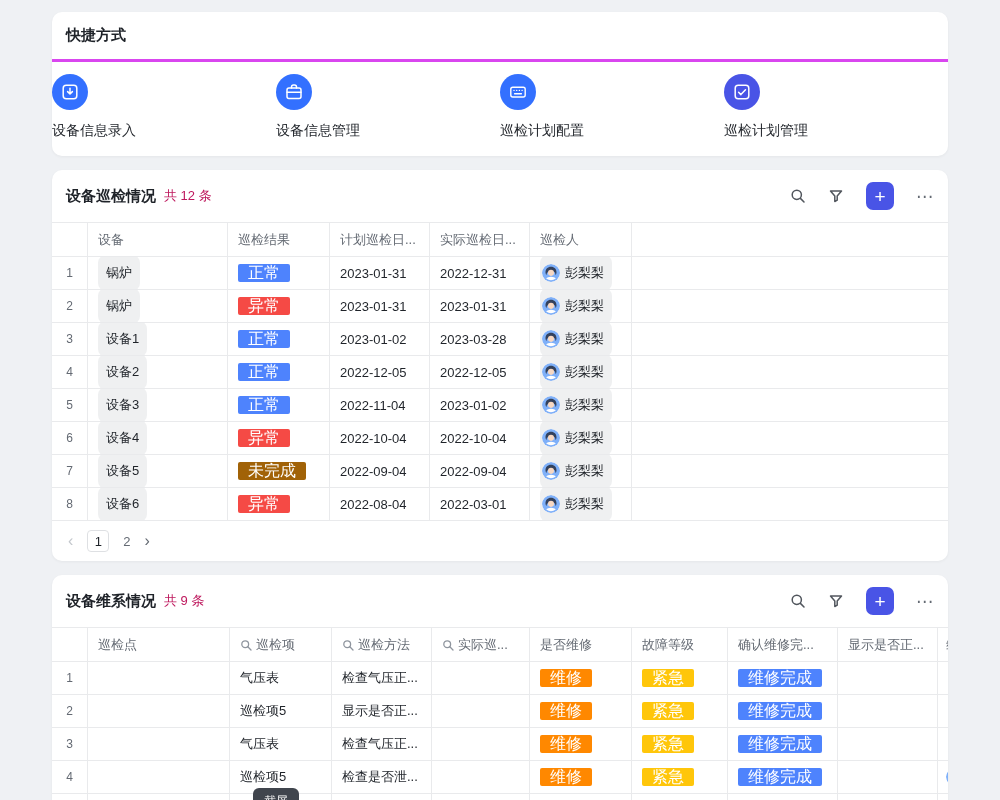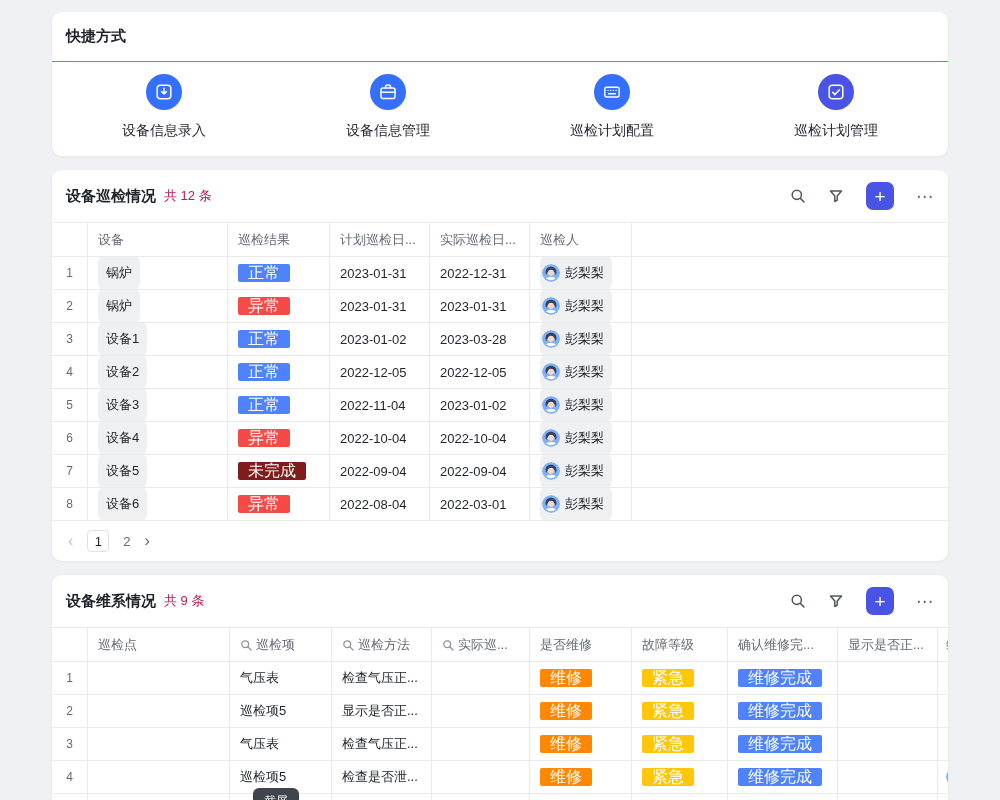--- a/index.html
+++ b/index.html
@@ -6,31 +6,31 @@
   html,body { width:1000px; height:800px; overflow:hidden; }
   body {
     background:#eff1f4;
     font-family:"Liberation Sans","DejaVu Sans",sans-serif;
     color:#1f2329;
     position:relative;
   }
   .main { position:absolute; left:52px; top:12px; width:896px; display:flex; flex-direction:column; gap:14px; }
   .card { background:#fff; border-radius:10px; box-shadow:0 1px 3px rgba(31,35,41,.05); overflow:hidden; }
   .card-head { height:52px; display:flex; align-items:center; padding:0 14px; }
-  .sc-head { height:50px; border-bottom:1px solid #d946ef; }
+  .sc-head { height:50px; border-bottom:3px solid #d946ef; }
   .card-title { font-size:15px; font-weight:700; }
   .count { font-size:13px; color:#be185d; margin-left:8px; font-weight:400; }
   .head-tools { margin-left:auto; display:flex; align-items:center; gap:22px; }
   .icon-btn { display:flex; align-items:center; justify-content:center; cursor:pointer; }
   .add-btn { width:28px; height:28px; border-radius:7px; background:#4954e6; color:#fff; font-size:19px; line-height:1;
              display:flex; align-items:center; justify-content:center; cursor:pointer; }
   .more { color:#646a73; font-size:17px; letter-spacing:1px; cursor:pointer; }
 
   .shortcuts { display:flex; padding:12px 0 16px; }
-  .shortcut { flex:1; display:flex; flex-direction:column; align-items:center; cursor:pointer; }
+  .shortcut { flex:1; display:flex; flex-direction:column; cursor:pointer; }
   .sc-circle { width:36px; height:36px; border-radius:50%; display:flex; align-items:center; justify-content:center; }
   .sc-label { margin-top:10px; font-size:14px; line-height:20px; }
 
   .table { width:100%; }
   .tr { display:flex; border-bottom:1px solid #e9eaec;text-align:right; }
   .tr.head { border-top:1px solid #e9eaec; }
   .td { height:32px; display:flex; align-items:center; padding:0 10px; font-size:13px;
         border-right:1px solid #e9eaec; overflow:hidden; white-space:nowrap; flex-shrink:0; }
   .tr.head .td { height:33px; color:#646a73; font-weight:400; }
   .td.c-idx { width:36px; justify-content:center; color:#646a73; font-size:12px; padding:0; }
@@ -285,21 +285,21 @@
             </span>
           </div>
           <div class="td t-fill"></div>
         </div>
         <div class="tr">
           <div class="td c-idx">7</div>
           <div class="td t1-c1">
             <span class="chip">设备5</span>
           </div>
           <div class="td t1-c2">
-            <span class="badge" style="background:#7f1d1d">未完成</span>
+            <span class="badge" style="background:#a16207">未完成</span>
           </div>
           <div class="td t1-c3">2022-09-04</div>
           <div class="td t1-c4">2022-09-04</div>
           <div class="td t1-c5">
             <span class="chip person">
               <svg class="avatar" width="18" height="18" viewBox="0 0 20 20">
                 <circle cx="10" cy="10" r="10" fill="#7fb0f9"></circle>
                 <path d="M10 3.1c-3.7 0-6.1 2.5-6.1 6 0 1.3.4 2.4 1 3l.7-2.7 8.8-.1.7 2.8c.7-.6 1-1.7 1-3 0-3.5-2.4-6-6.1-6z" fill="#33415c"></path>
                 <circle cx="10" cy="9.8" r="3.4" fill="#f8d8c2"></circle>
                 <path d="M10 14.2c2.3 0 4.3.8 5.4 2a10 10 0 0 1-10.8 0c1.1-1.2 3.1-2 5.4-2z" fill="#ffffff"></path>

